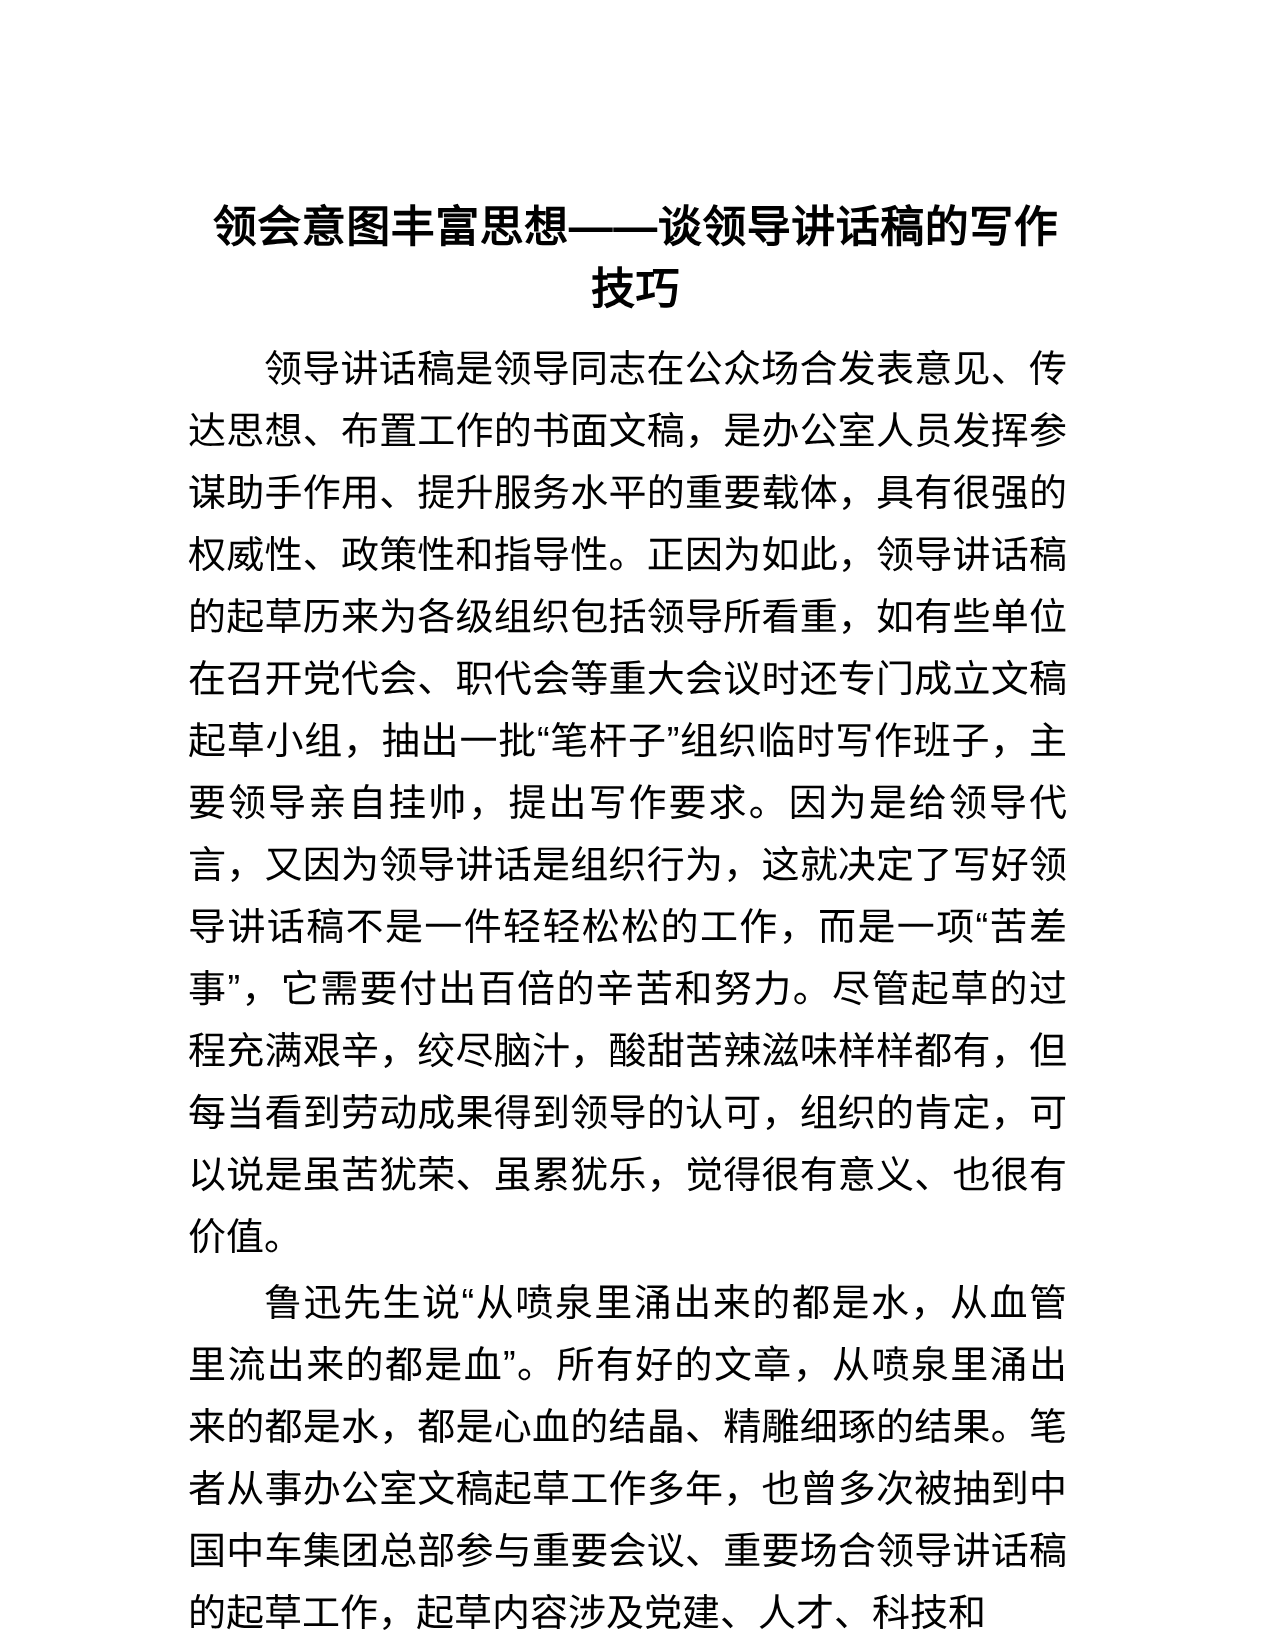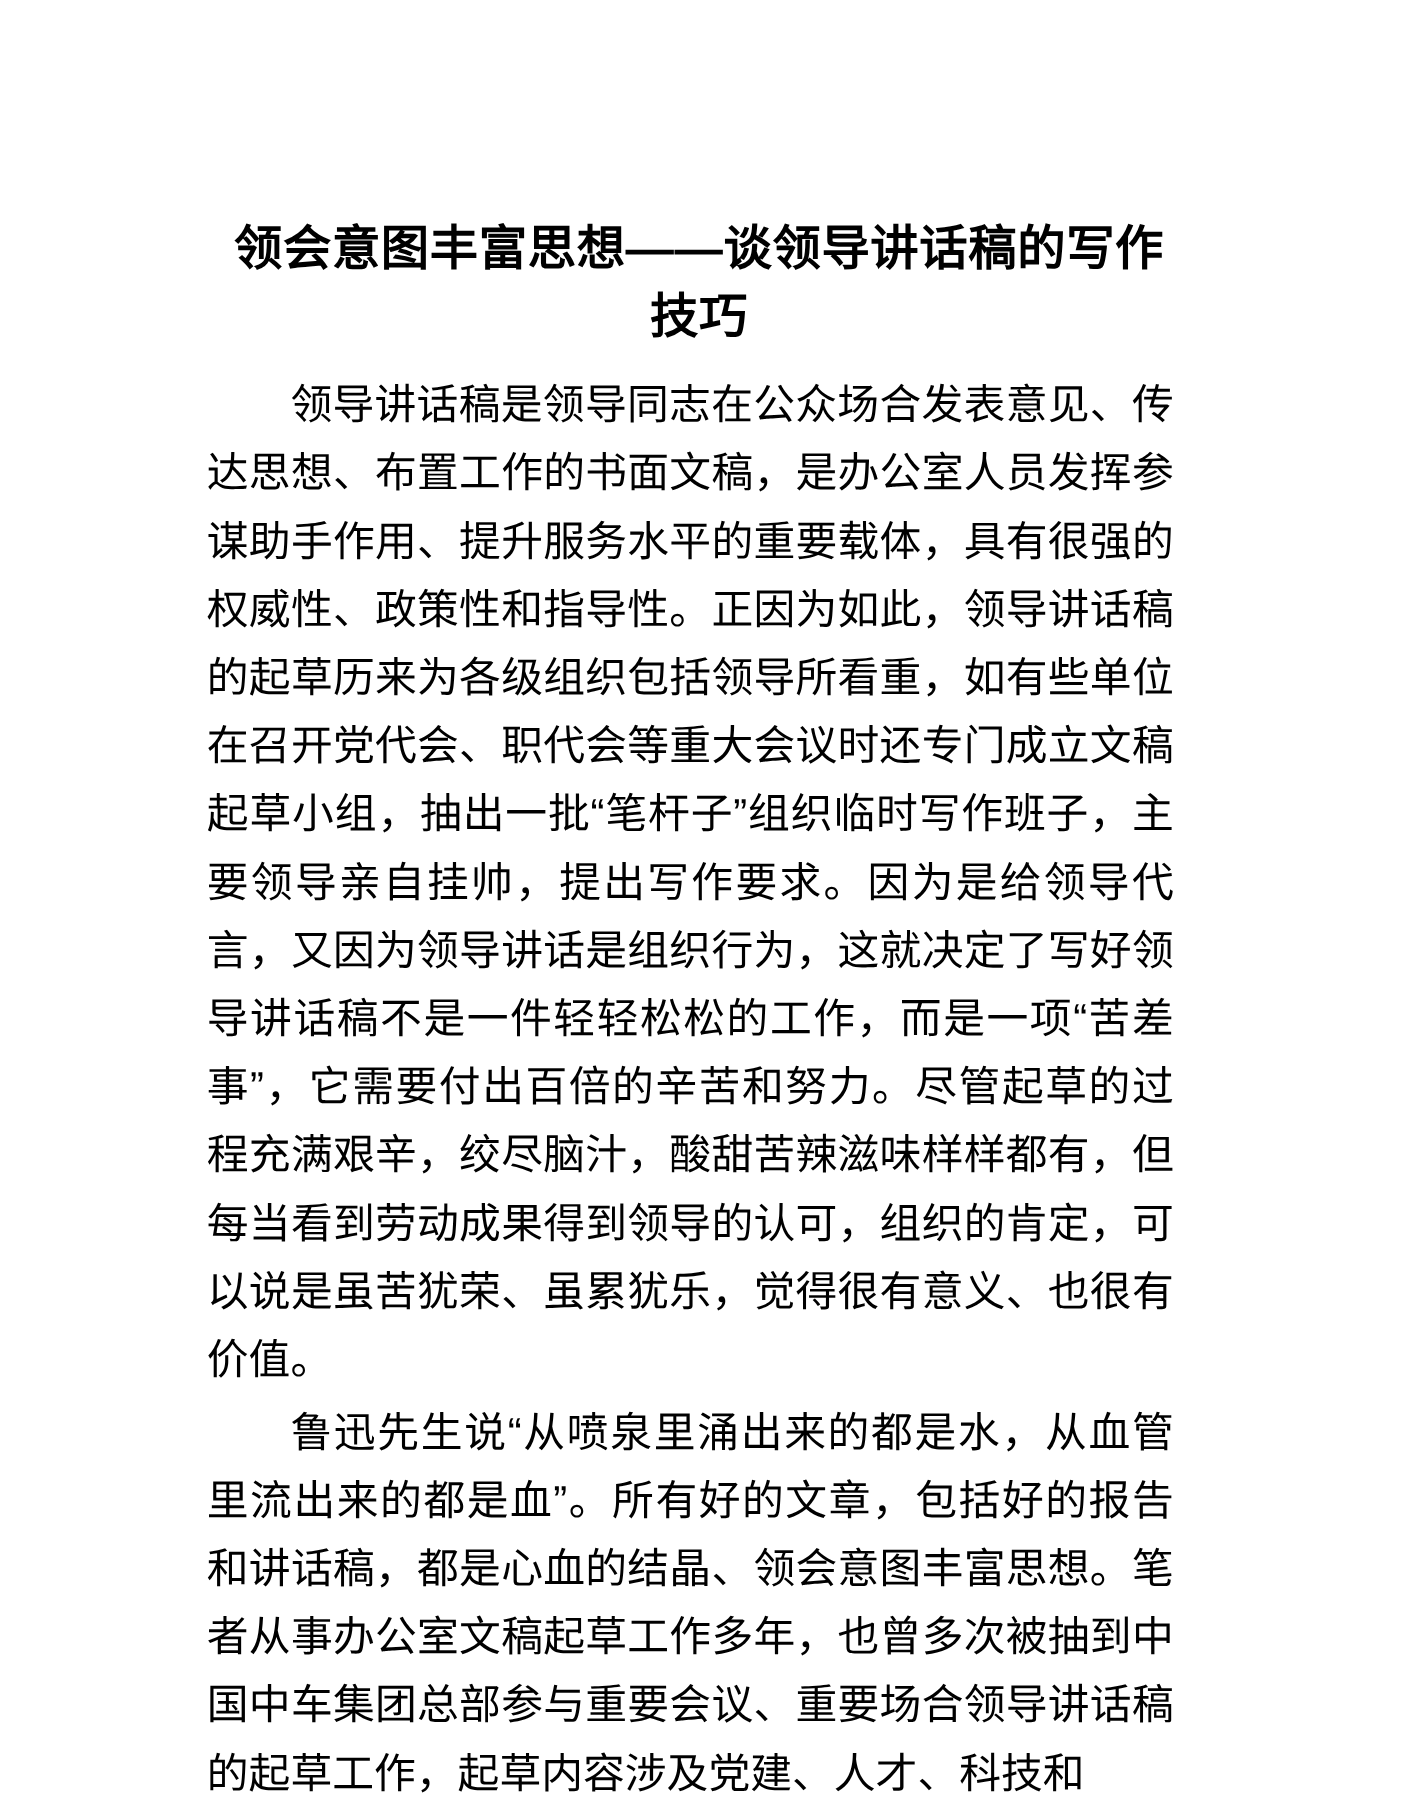--- a/index.html
+++ b/index.html
@@ -61,16 +61,16 @@
 </style>
 </head>
 <body>
 
 <div class="page">
 
   <h1 class="doc-title">领会意图丰富思想——谈领导讲话稿的写作技巧</h1>
 
   <div class="body-block">
     <p class="para">领导讲话稿是领导同志在公众场合发表意见、传达思想、布置工作的书面文稿，是办公室人员发挥参谋助手作用、提升服务水平的重要载体，具有很强的权威性、政策性和指导性。正因为如此，领导讲话稿的起草历来为各级组织包括领导所看重，如有些单位在召开党代会、职代会等重大会议时还专门成立文稿起草小组，抽出一批“笔杆子”组织临时写作班子，主要领导亲自挂帅，提出写作要求。因为是给领导代言，又因为领导讲话是组织行为，这就决定了写好领导讲话稿不是一件轻轻松松的工作，而是一项“苦差事”，它需要付出百倍的辛苦和努力。尽管起草的过程充满艰辛，绞尽脑汁，酸甜苦辣滋味样样都有，但每当看到劳动成果得到领导的认可，组织的肯定，可以说是虽苦犹荣、虽累犹乐，觉得很有意义、也很有价值。</p>
-    <p class="para">鲁迅先生说“从喷泉里涌出来的都是水，从血管里流出来的都是血”。所有好的文章，包括好的报告和讲话稿，都是心血的结晶、领会意图丰富思想。笔者从事办公室文稿起草工作多年，也曾多次被抽到中国中车集团总部参与重要会议、重要场合领导讲话稿的起草工作，起草内容涉及党建、人才、科技和</p>
+    <p class="para">鲁迅先生说“从喷泉里涌出来的都是水，从血管里流出来的都是血”。所有好的文章，从喷泉里涌出来的都是水，都是心血的结晶、精雕细琢的结果。笔者从事办公室文稿起草工作多年，也曾多次被抽到中国中车集团总部参与重要会议、重要场合领导讲话稿的起草工作，起草内容涉及党建、人才、科技和</p>
   </div>
 
 </div>
 
 </body></html>

